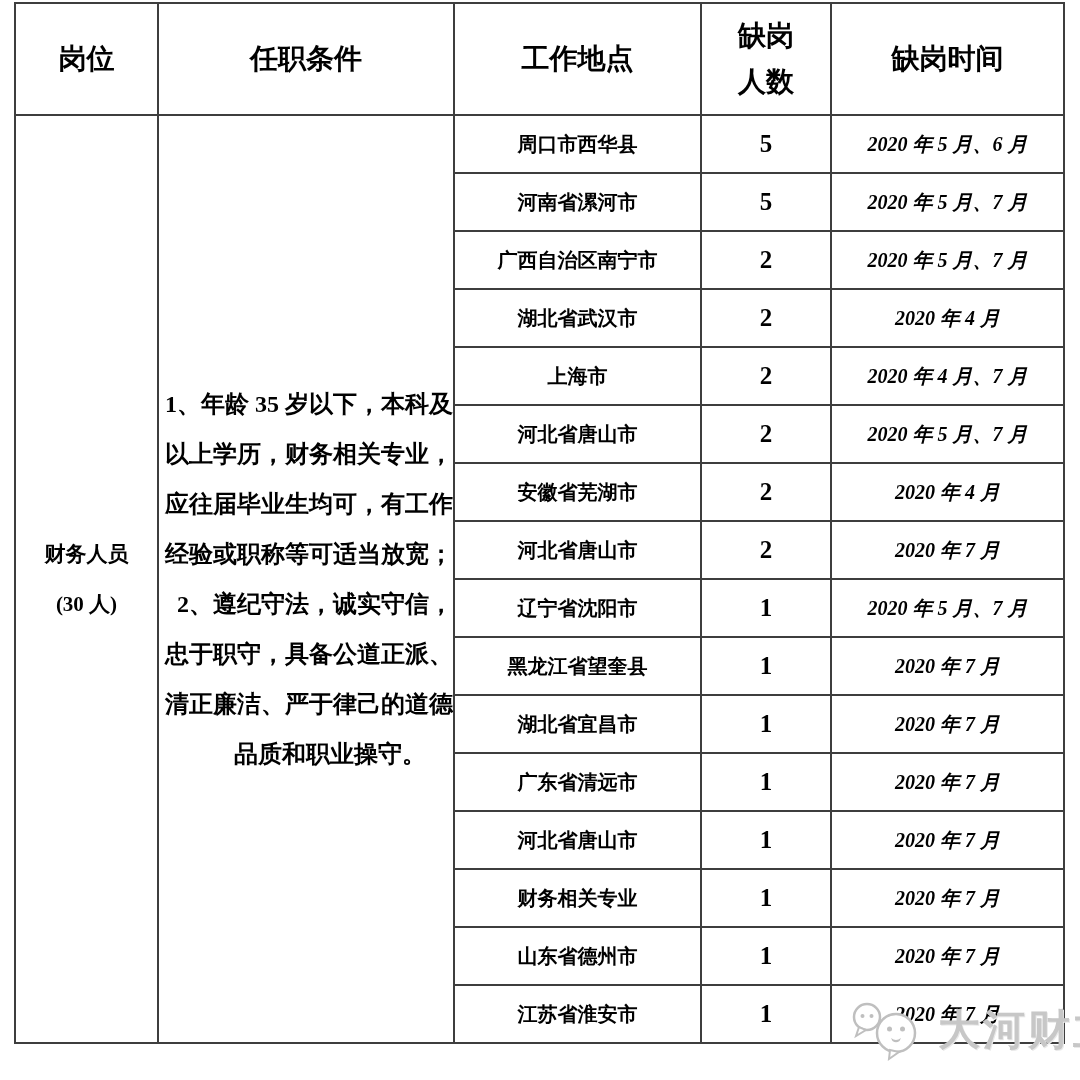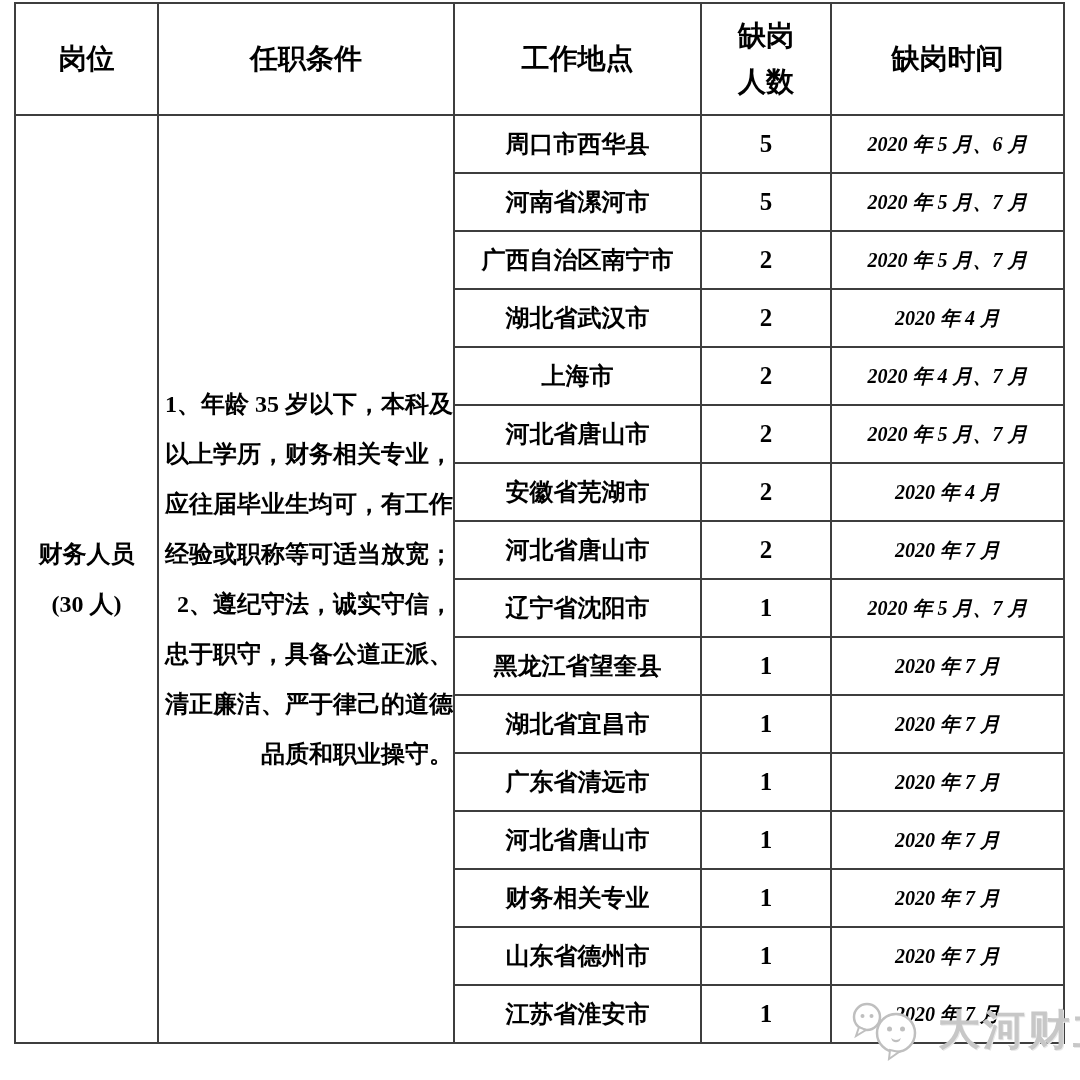--- a/index.html
+++ b/index.html
@@ -36,40 +36,40 @@
   }
   tr.header-row { height: 112px; padding-left: 32px; }
   tr.data-row   { height: 58px;  }
 
   th.hdr {
     font-size: 28px;
     font-weight: bold;
     white-space: pre-line;
     line-height: 46px;
   }
-  td.loc-cell  { font-size: 24px; }
+  td.loc-cell  { font-size: 20px; }
   td.cnt-cell  { font-size: 25px; }
   td.time-cell { font-size: 20px; white-space: nowrap; font-style: italic; }
 
   td.pos-cell {
-    font-size: 24px;
+    font-size: 21px;
   }
   .pos-line { line-height: 50px; }
 
   td.req-cell {
     text-align: left;
     padding: 0 10px 0 16px;
   }
   .req-line {
     font-size: 24px;
     line-height: 50px;
     text-align: right;
     white-space: nowrap;
   }
-  .req-line:last-child { text-align: right; margin-left: 48px; }
+  .req-line:last-child { text-align: center; margin-left: 48px; }
 
   
   .watermark {
     position: absolute;
     left: 846px;
     top: 996px;
     height: 68px;
     display: flex;
     align-items: center;
     z-index: 5;

